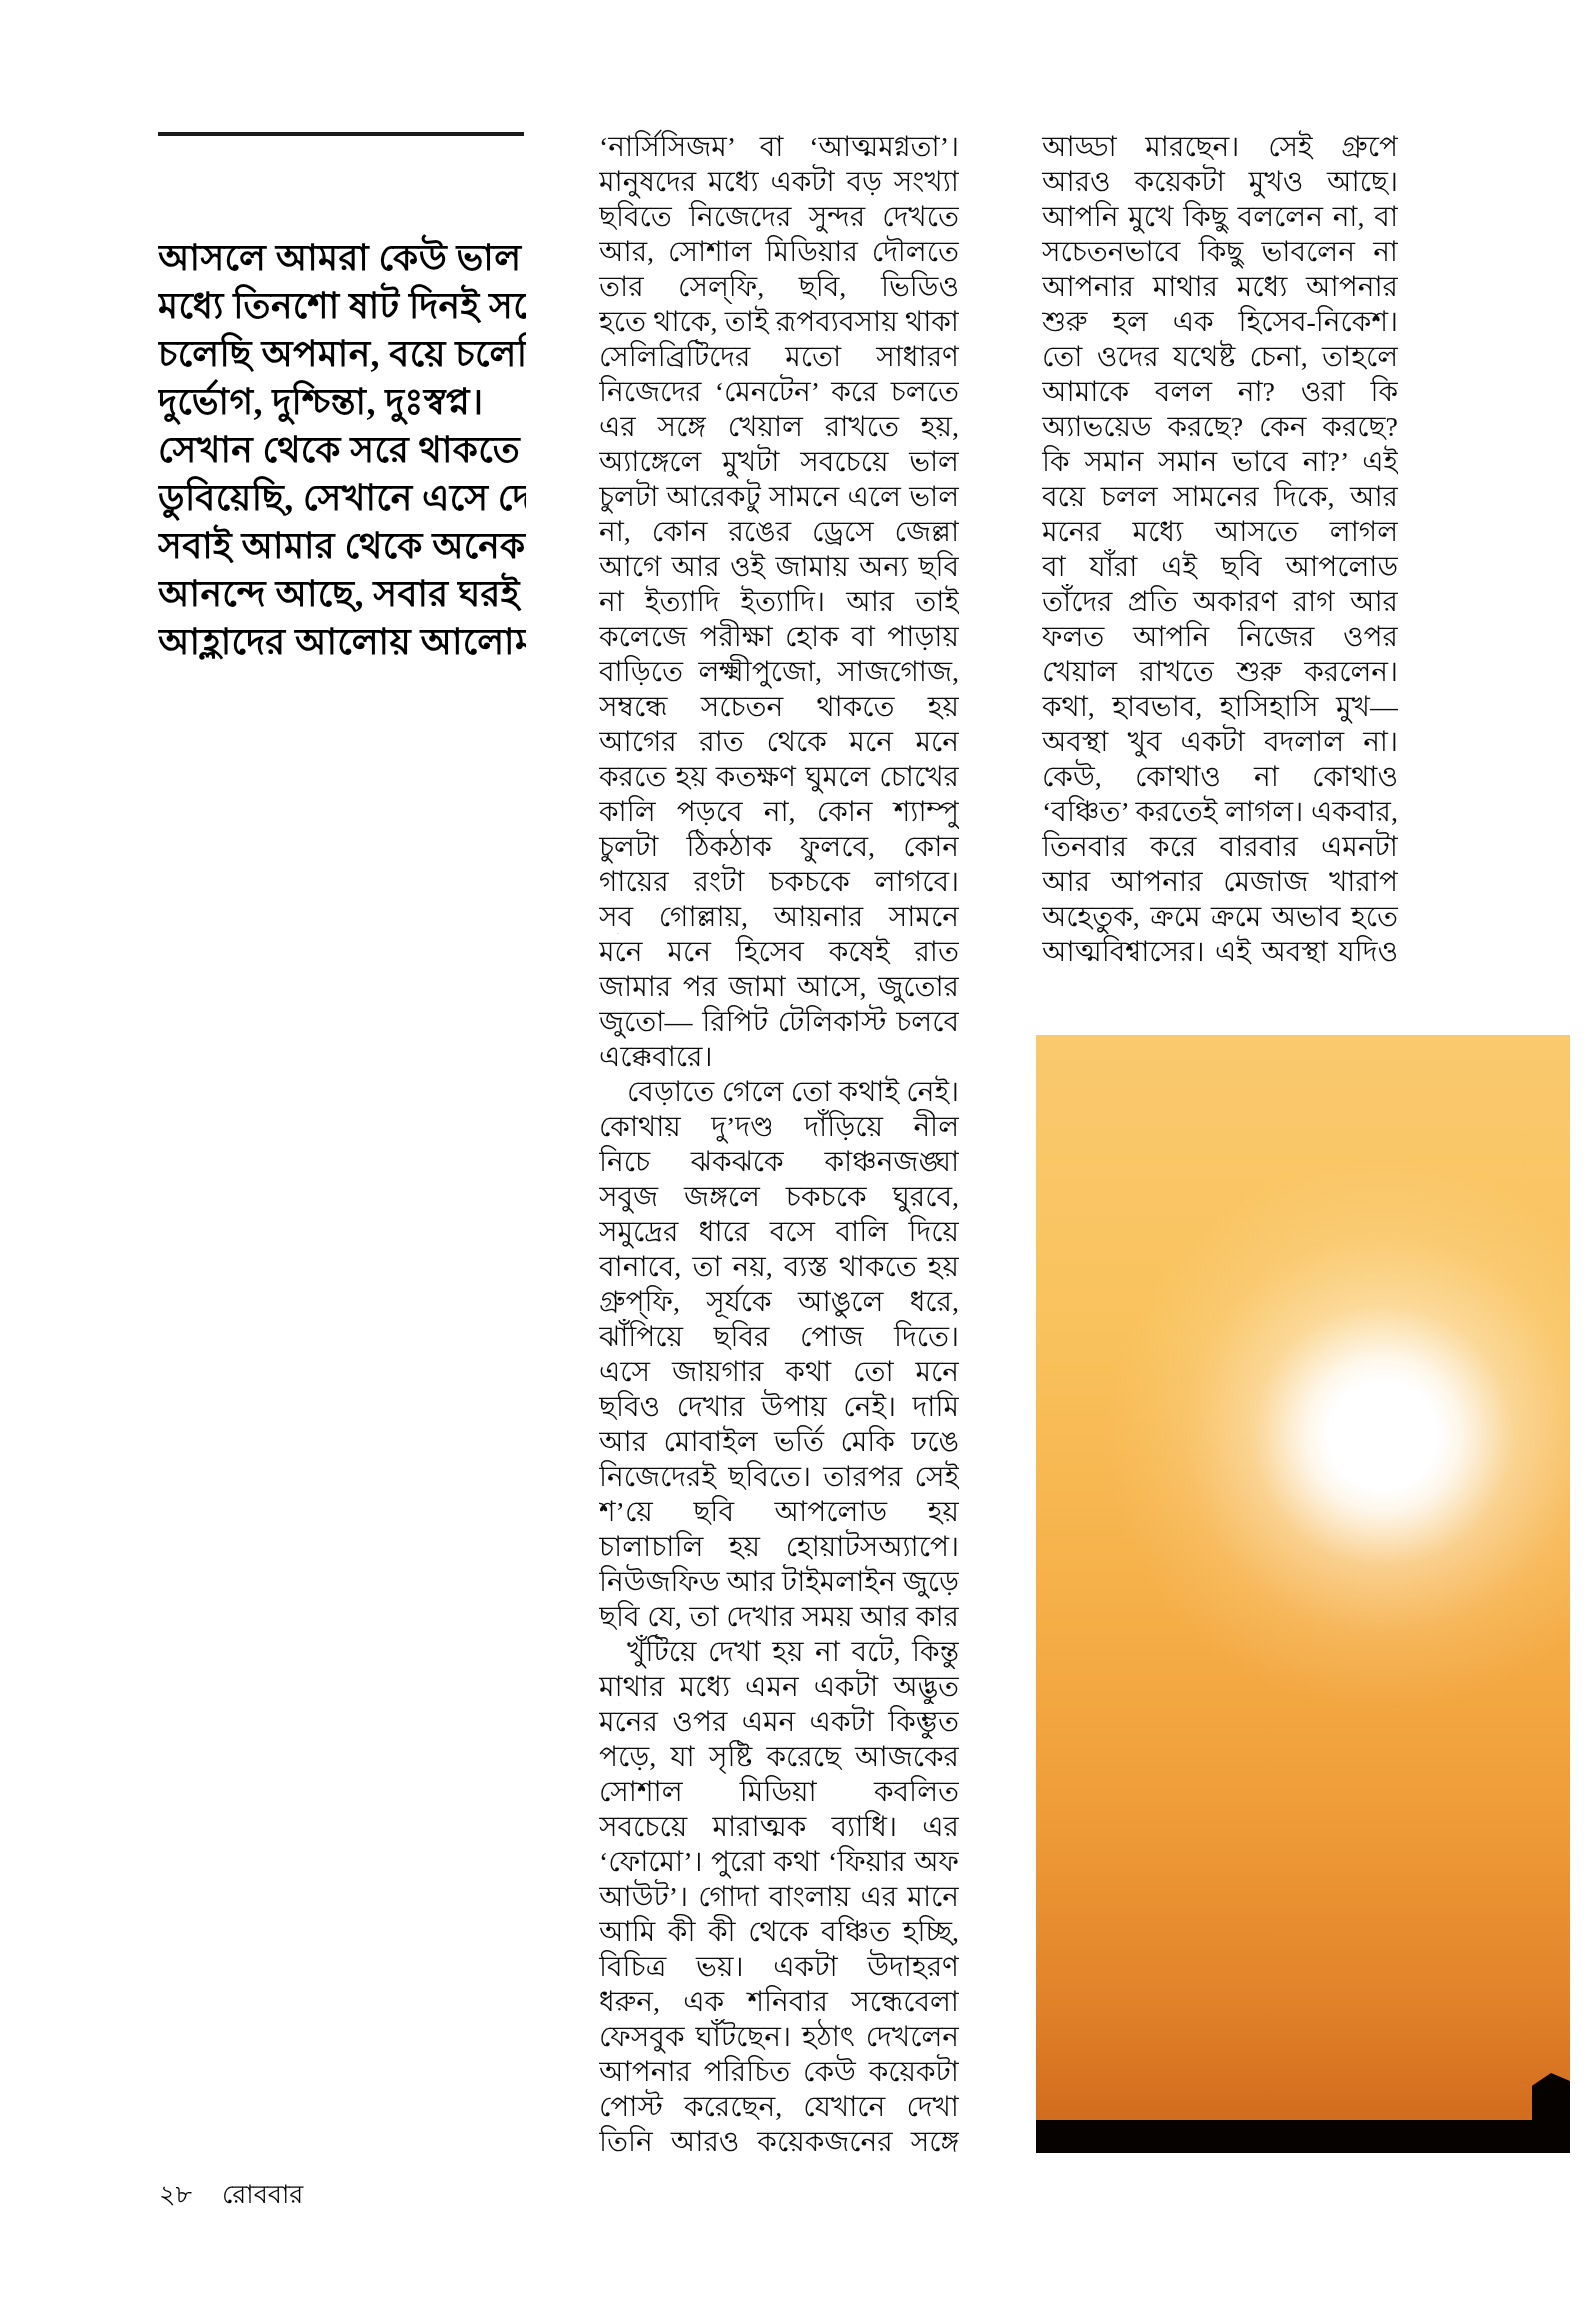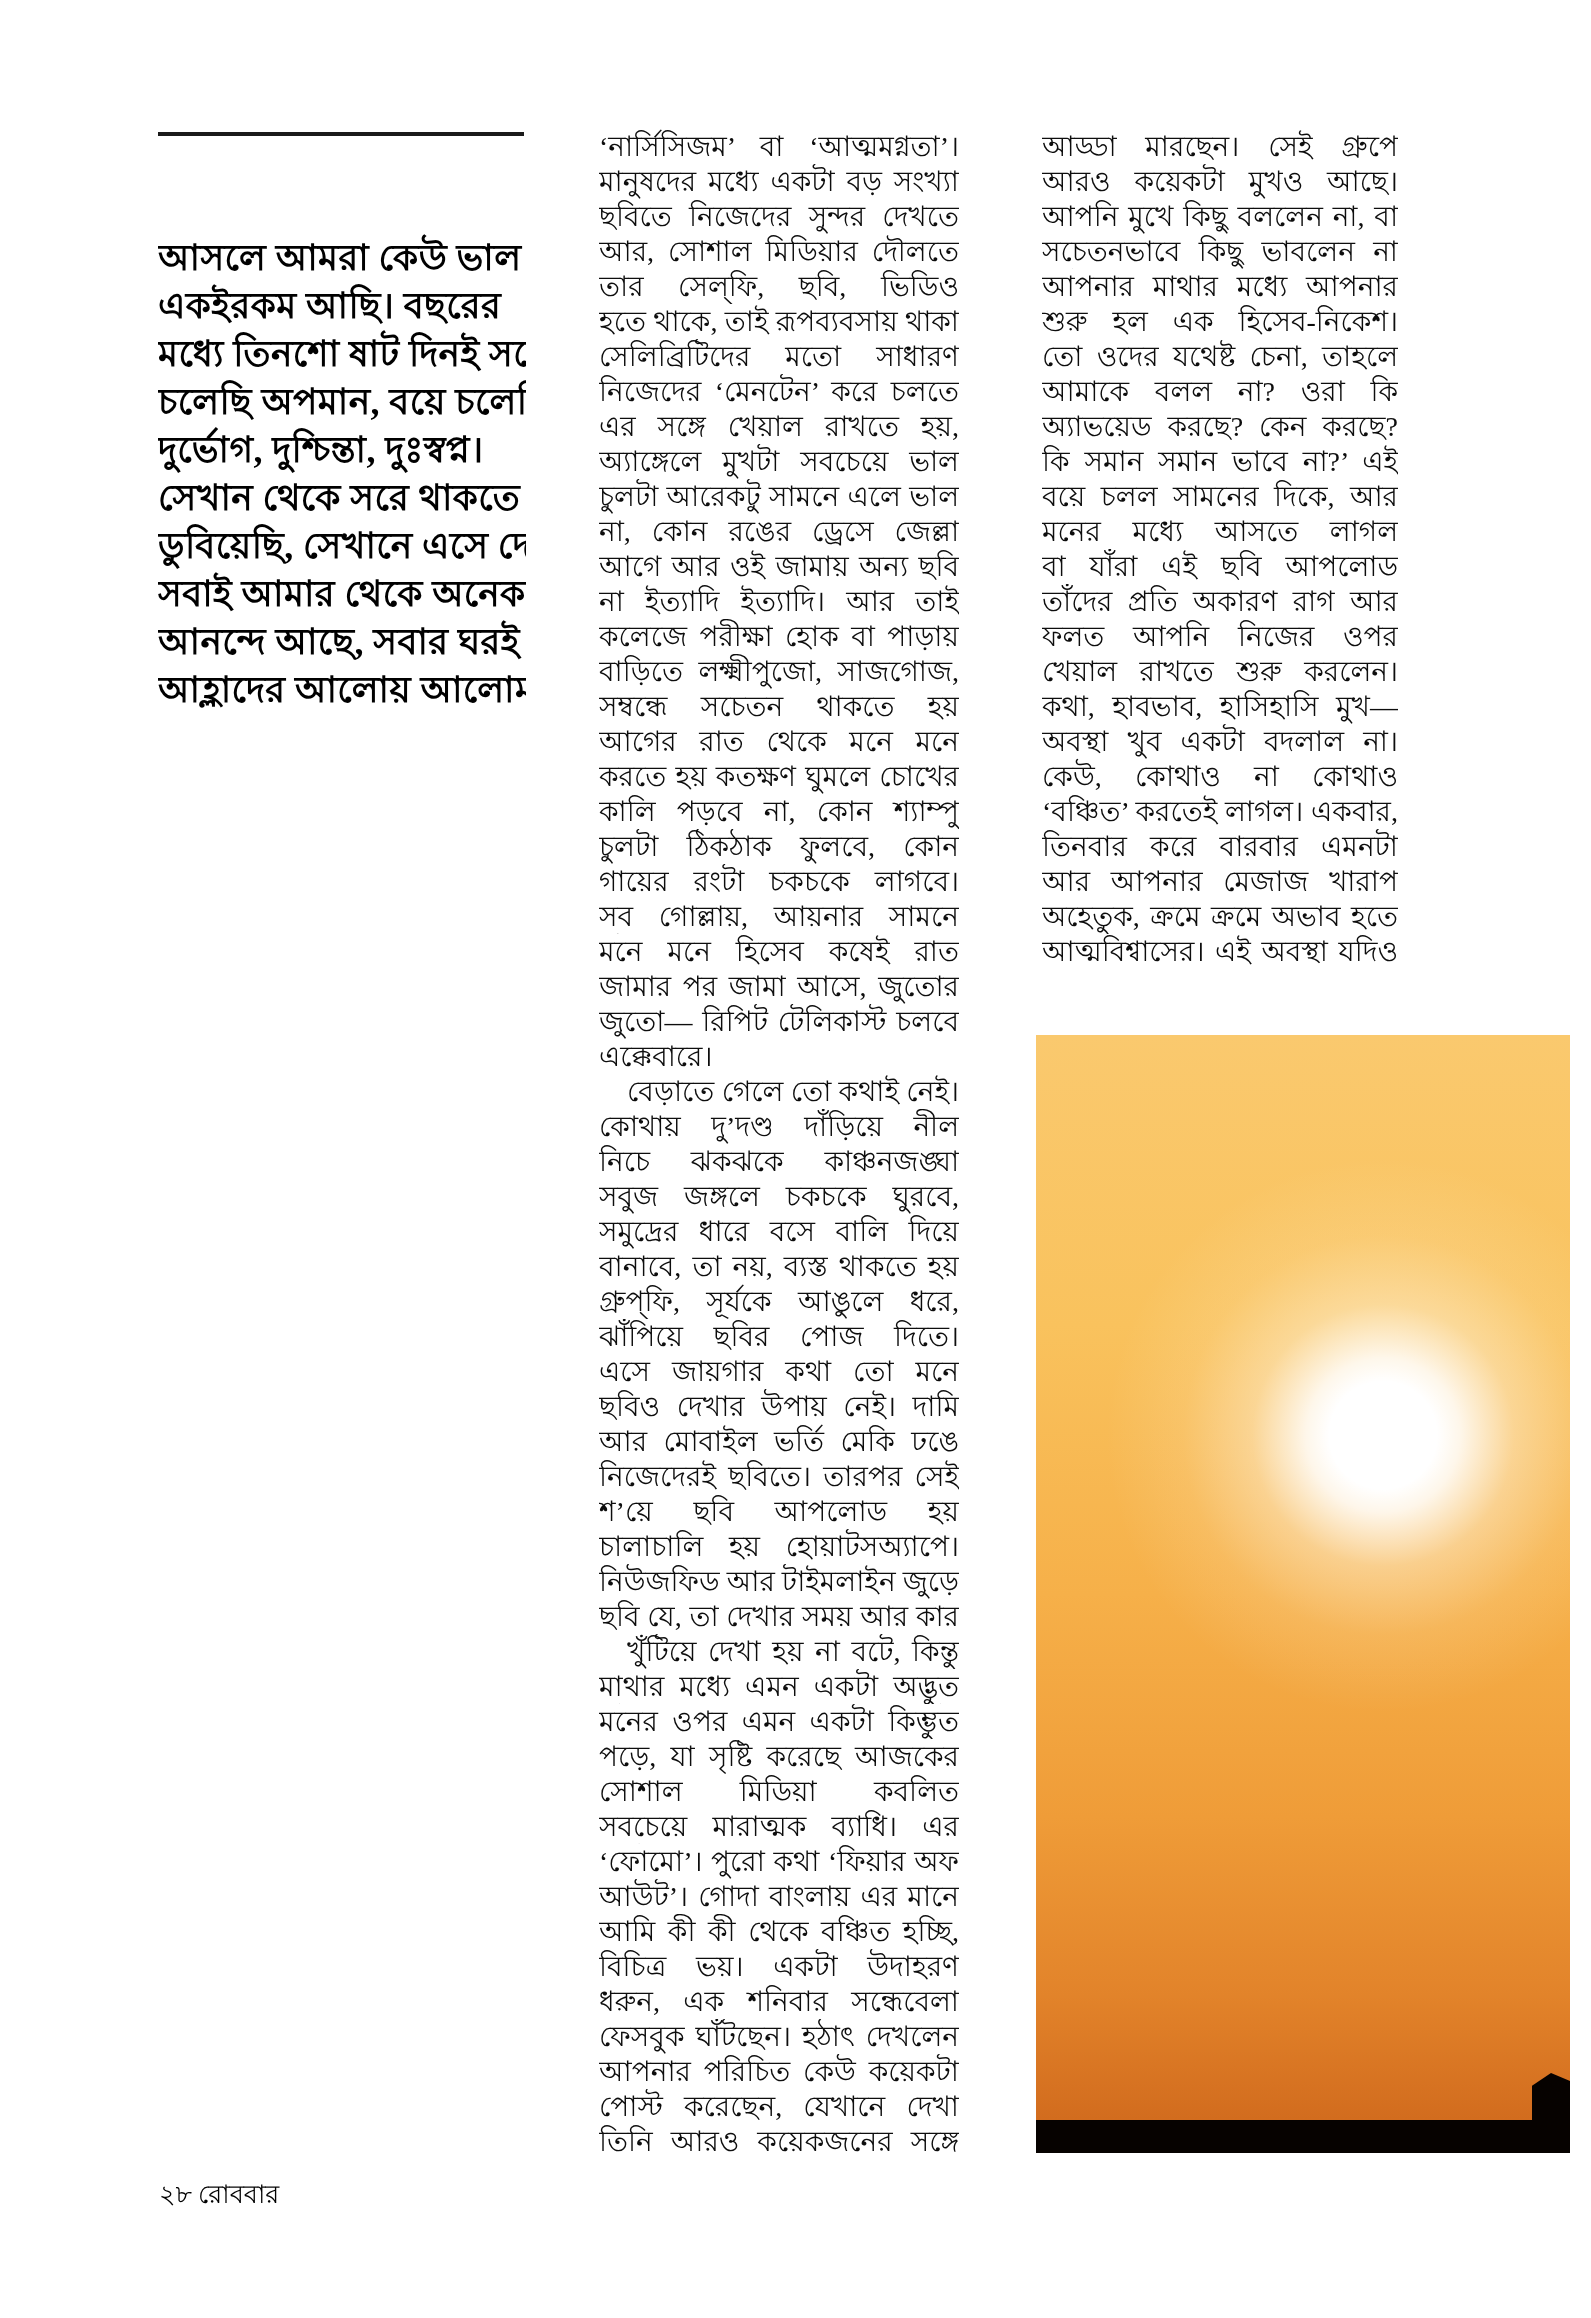--- a/index.html
+++ b/index.html
@@ -101,32 +101,31 @@
     clip-path: polygon(0 16%, 50% 0, 100% 10%, 100% 100%, 0 100%);
   }
 
   .footer {
     position: absolute;
     left: 159px;
     top: 2175px;
     font-size: 25.4px;
     color: #000000;
   }
-  .footer .page-num { margin-right: 6px; }
+  .footer .page-num { margin-right: 30px; }
 </style>
 </head>
 <body>
 
 <div class="page">
 
   <div class="top-rule"></div>
 
   <div class="pullquote">
       <div class="line">আসলে আমরা কেউ ভাল</div>
-      <div class="line">একইরকম আছি। বছরের</div>
       <div class="line">মধ্যে তিনশো ষাট দিনই সয়ে</div>
       <div class="line">চলেছি অপমান, বয়ে চলেছি</div>
       <div class="line">দুর্ভোগ, দুশ্চিন্তা, দুঃস্বপ্ন।</div>
       <div class="line">সেখান থেকে সরে থাকতে যে</div>
       <div class="line">ডুবিয়েছি, সেখানে এসে দেখি</div>
       <div class="line">সবাই আমার থেকে অনেক</div>
       <div class="line">আনন্দে আছে, সবার ঘরই</div>
       <div class="line">আহ্লাদের আলোয় আলোময়।</div>
     </div>
 

